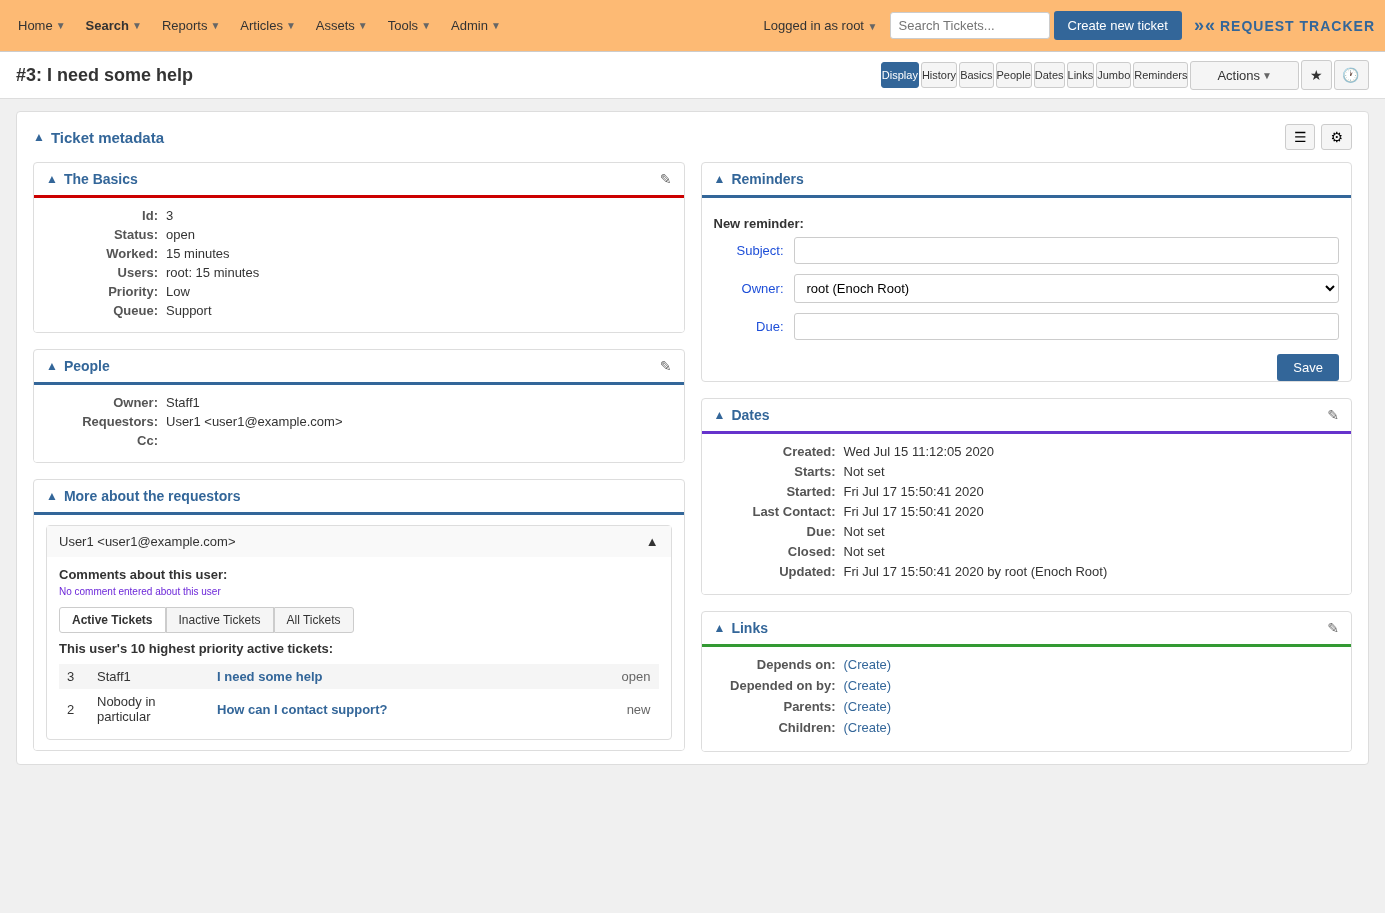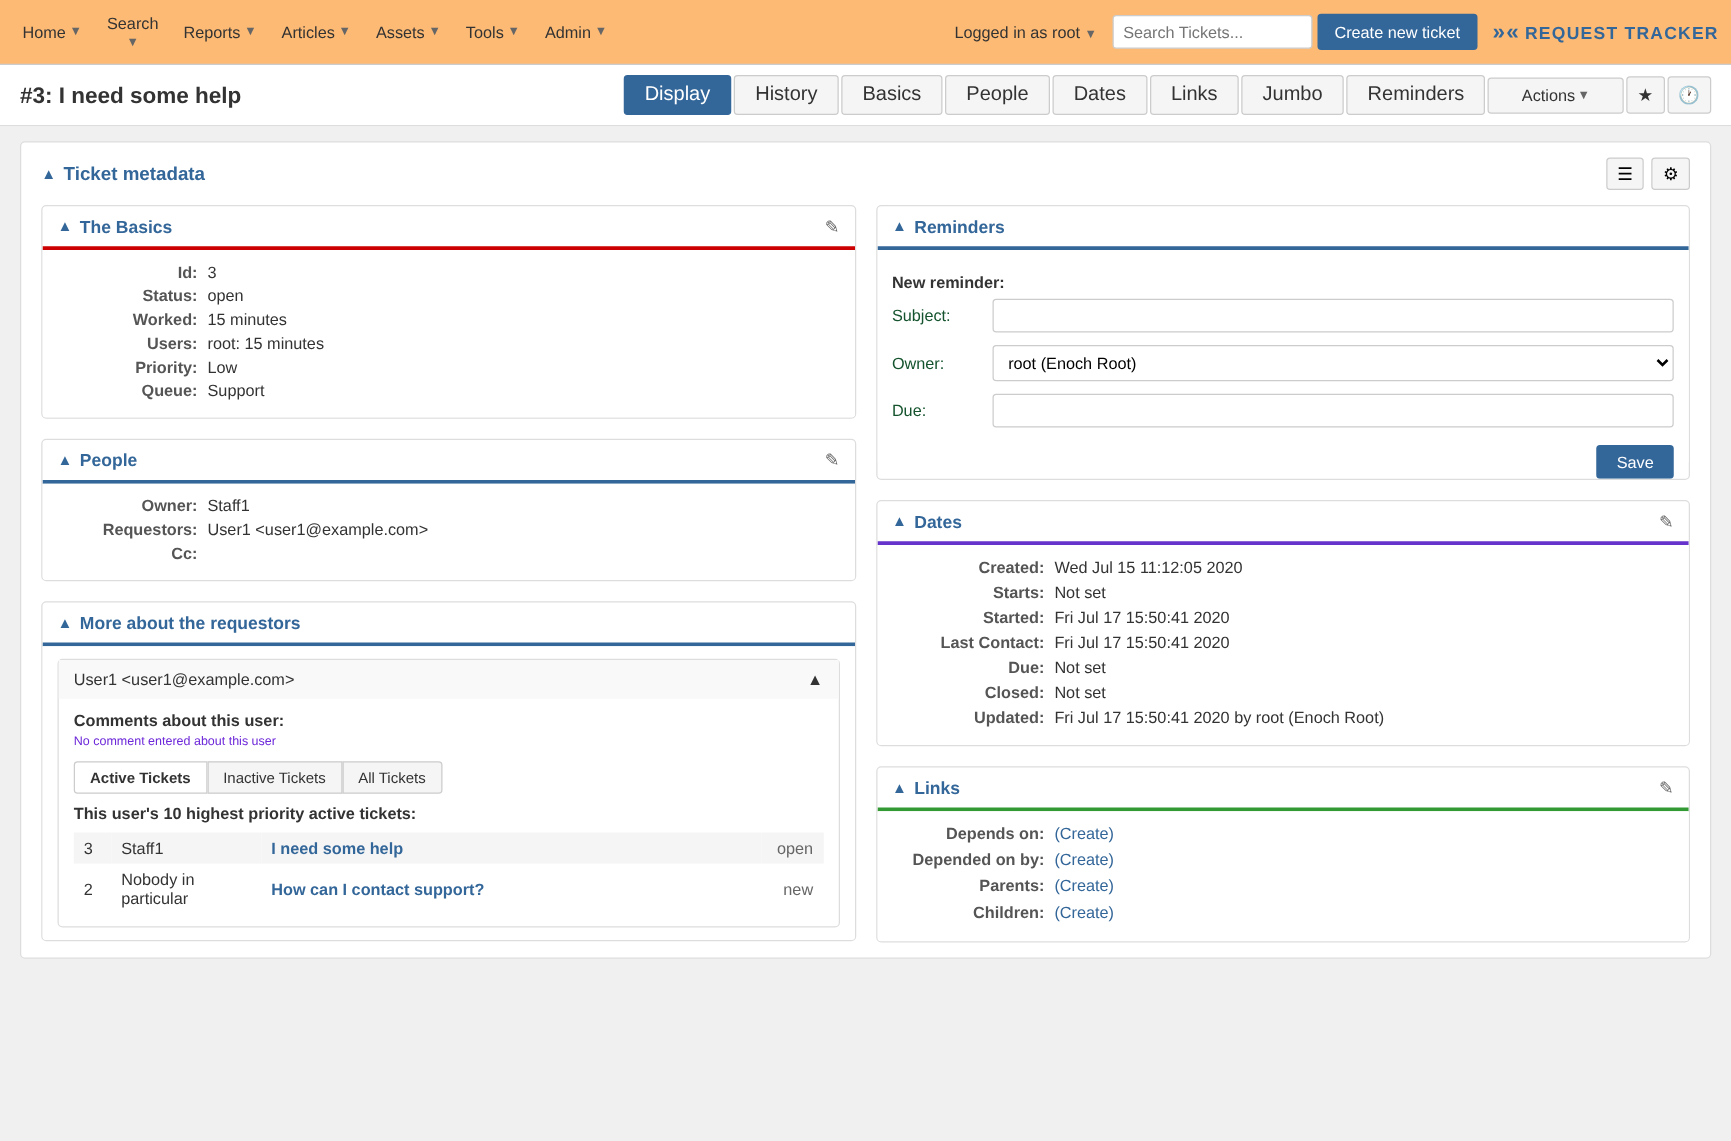--- a/index.html
+++ b/index.html
@@ -18,21 +18,21 @@
     .nav-item {
       display: flex;
       align-items: center;
       gap: 3px;
       padding: 6px 8px;
       cursor: pointer;
       font-size: 13px;
       border-radius: 3px;
       white-space: nowrap;
     }
-    .nav-item.bold { font-weight: normal; flex-direction: column; }
+    .nav-item.bold { font-weight: bold; }
     .nav-spacer { flex: 1; }
     .logged-in { font-size: 13px; padding: 6px 8px; white-space: nowrap; }
     .search-box {
       border: 1px solid #ccc;
       border-radius: 3px;
       padding: 5px 8px;
       font-size: 13px;
       width: 160px;
       color: #999;
     }
@@ -71,25 +71,25 @@
       font-weight: bold;
       color: #333;
       flex: 1;
     }
     .tab-bar {
       display: flex;
       align-items: center;
       gap: 2px;
     }
     .tab {
-      padding: 6px 16px;
-      border: 1px solid #ccc;
-      border-radius: 3px;
-      cursor: pointer;
-      font-size: 16px;
+      padding: 6px 0;
+      border: 1px solid #ccc;
+      border-radius: 3px;
+      cursor: pointer;
+      font-size: 11px;
       background: #f5f5f5;
       white-space: nowrap;
     }
     .tab.active {
       background: #336699;
       color: #fff;
       border-color: #336699;
     }
     .tab-icon {
       padding: 6px 8px;
@@ -218,22 +218,23 @@
     }
 
     
     .reminder-row {
       display: flex;
       align-items: center;
       margin-bottom: 10px;
     }
     .reminder-label {
       width: 80px;
+      text-align: right;
       padding-right: 10px;
-      color: #14532d;
+      color: #1d4ed8;
       font-size: 13px;
     }
     .reminder-input {
       flex: 1;
       border: 1px solid #ccc;
       border-radius: 3px;
       padding: 5px 8px;
       font-size: 13px;
     }
     .reminder-select {

